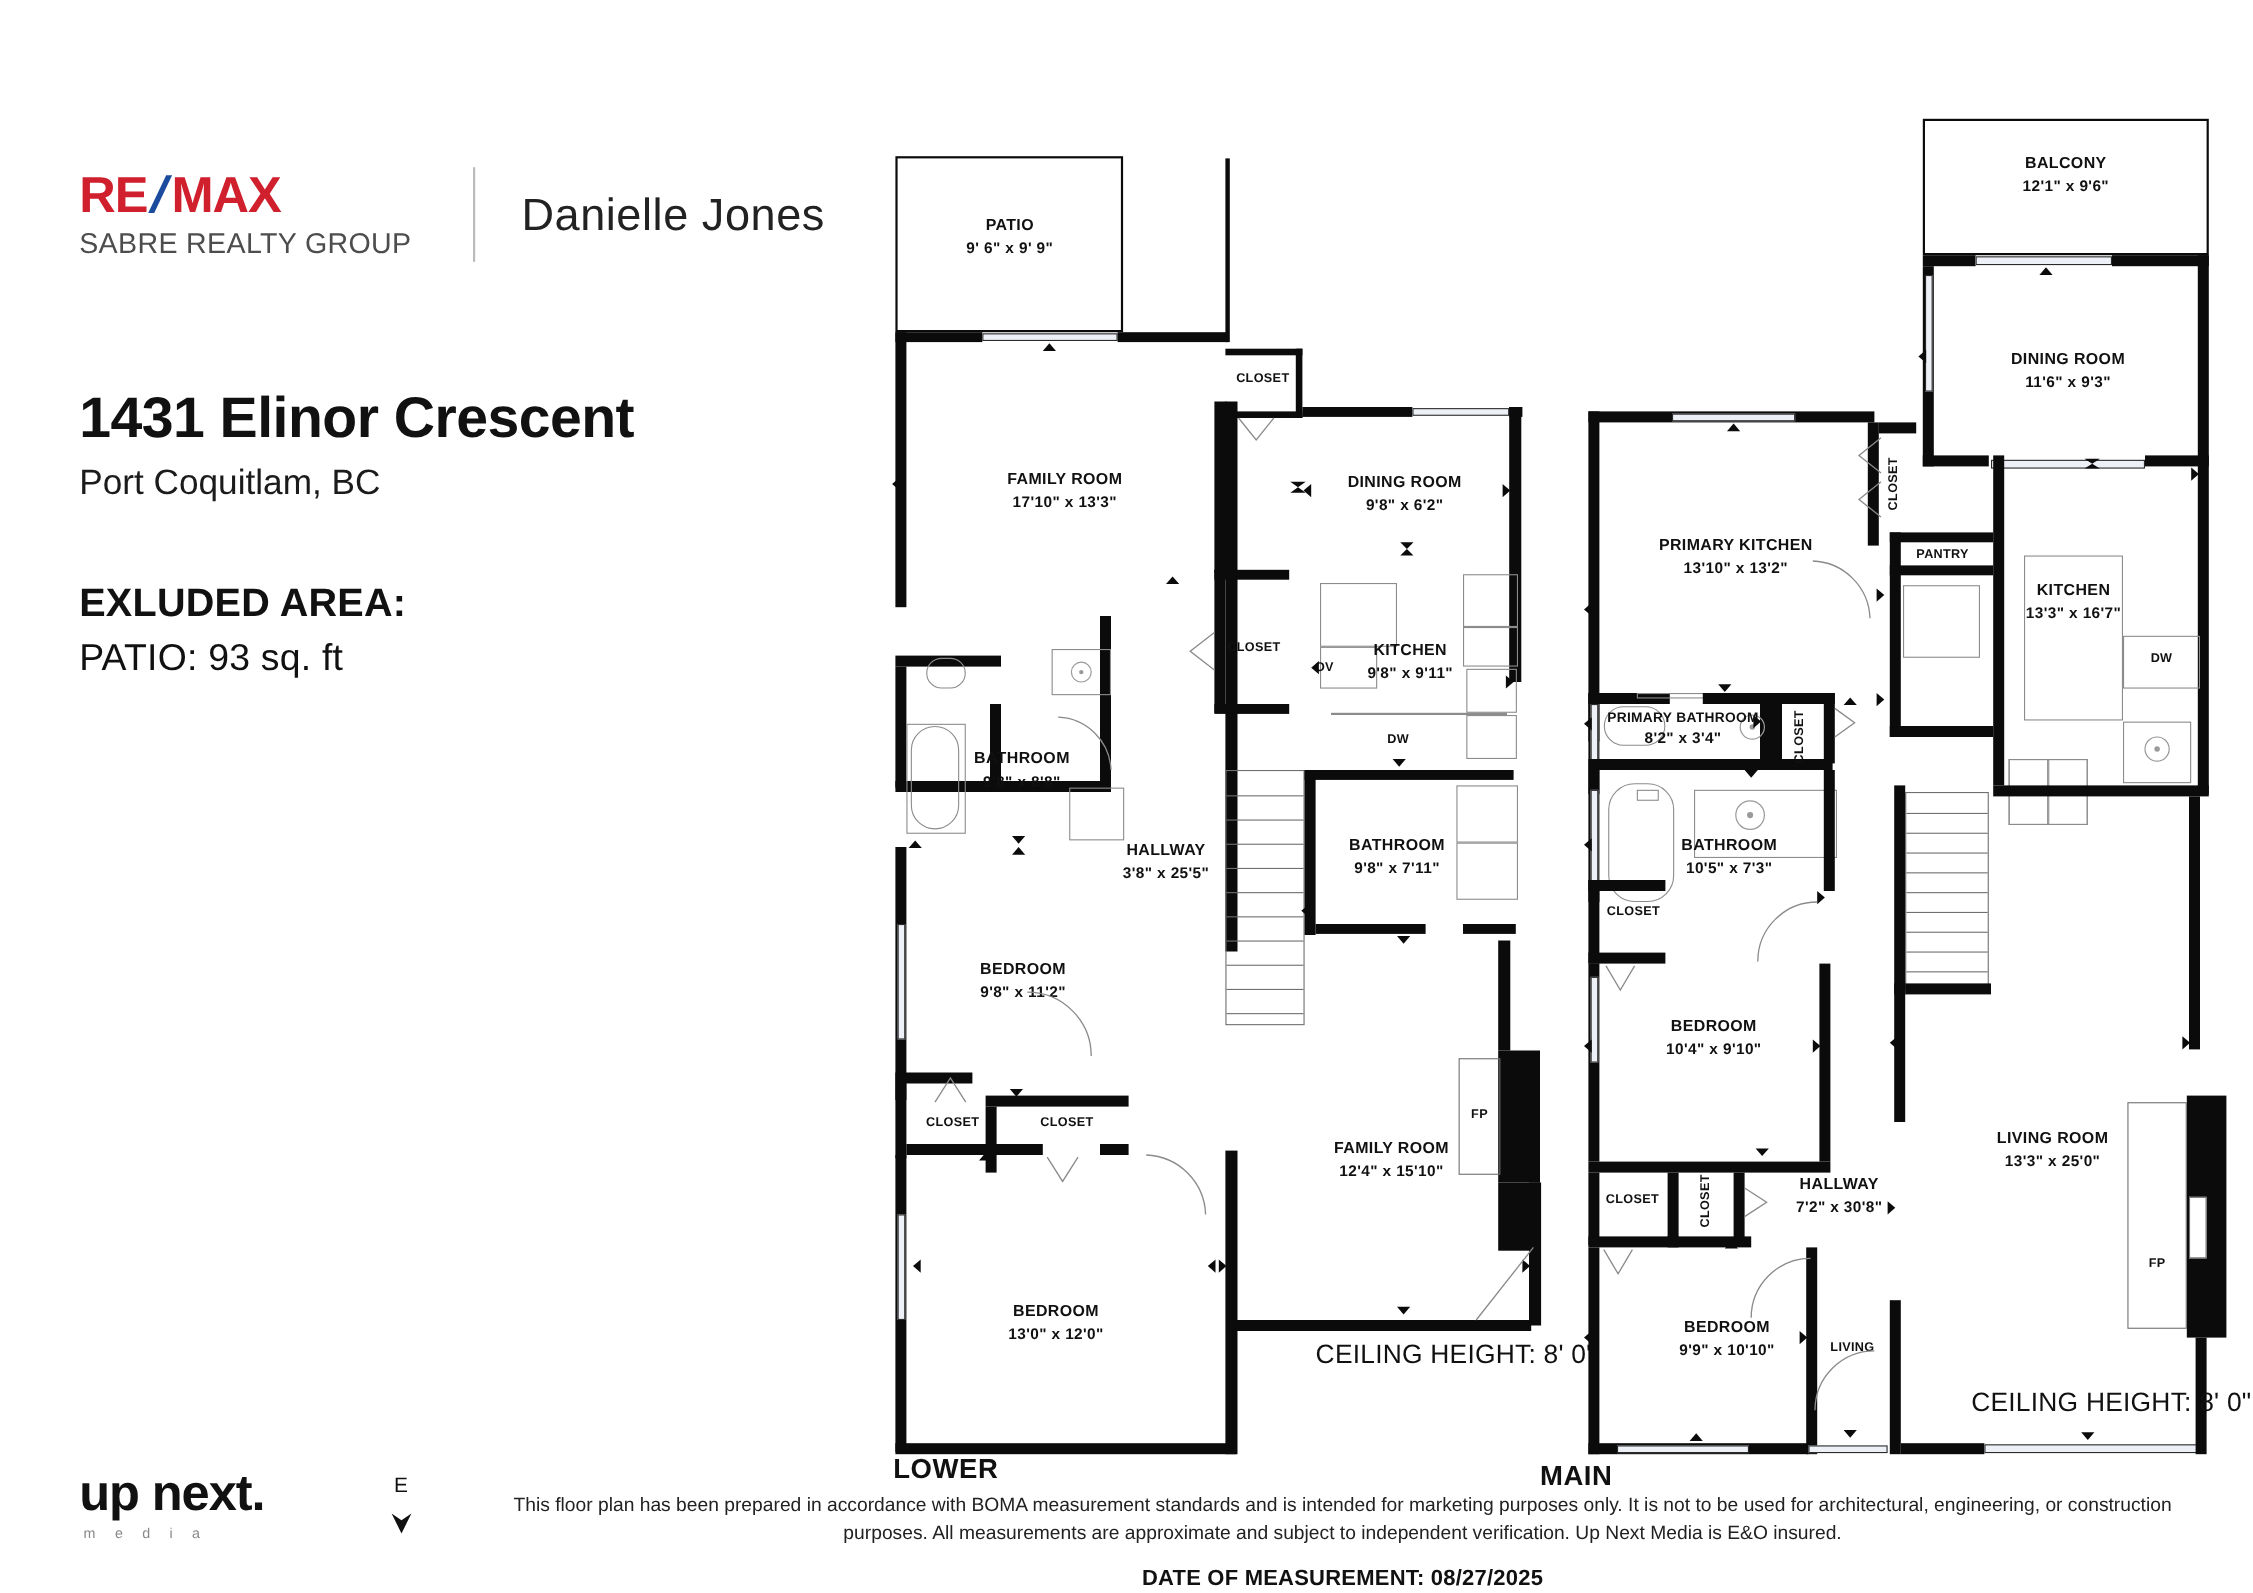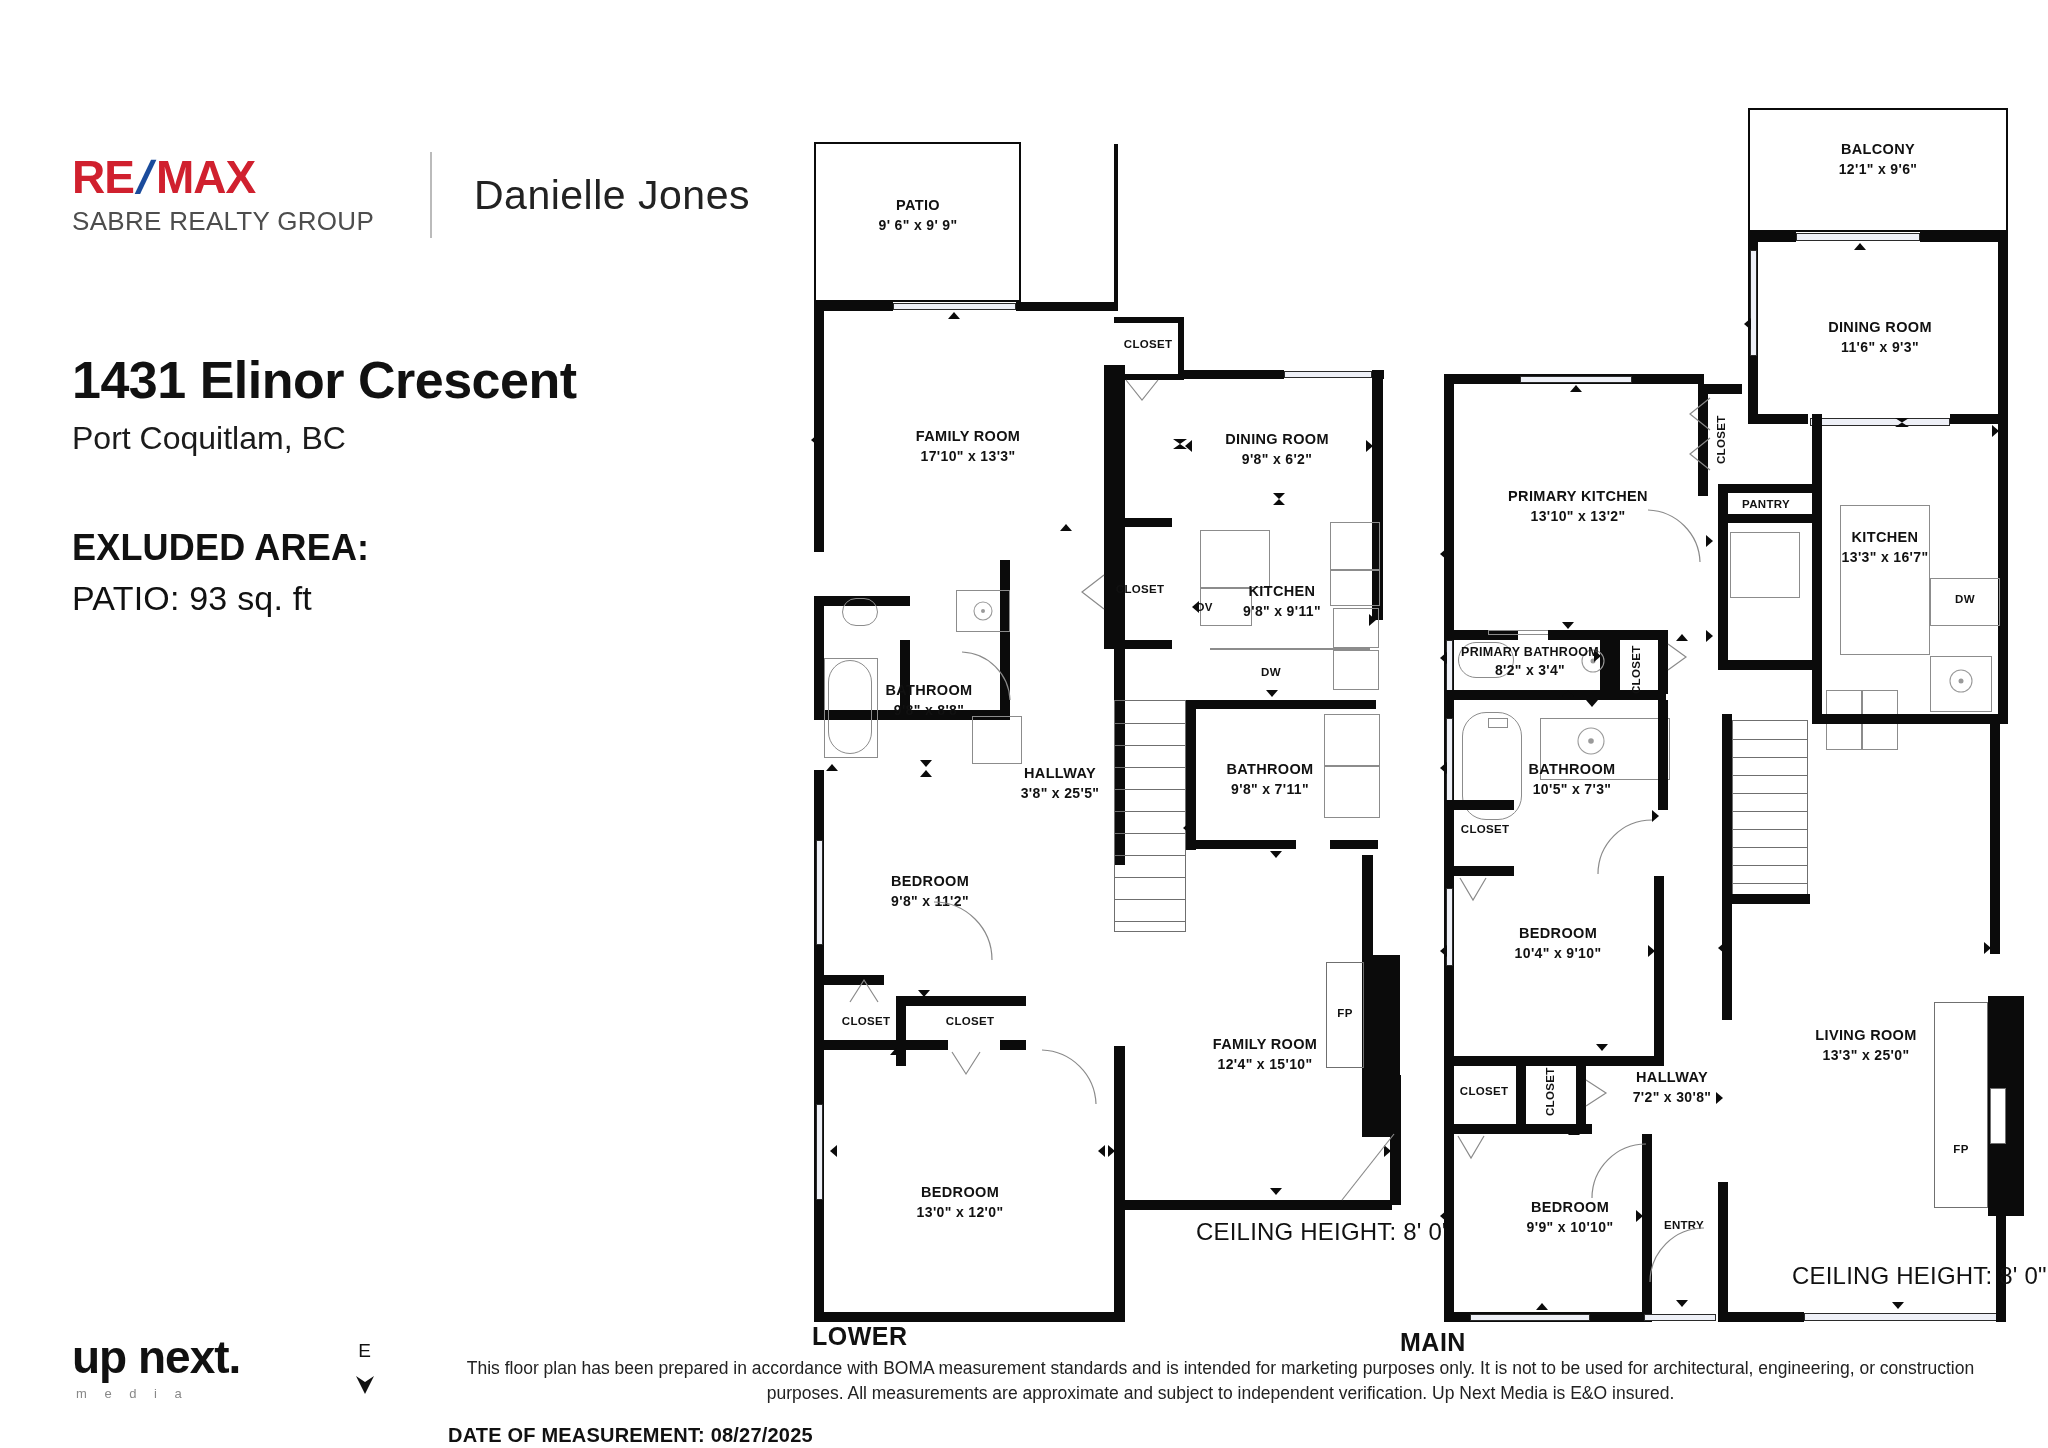--- a/index.html
+++ b/index.html
@@ -39,21 +39,21 @@
   .upnext-main { font-size:46px; font-weight:bold; letter-spacing:-1px; color:#111; }
   .upnext-dot { color:#111; }
   .upnext-sub { font-size:13px; letter-spacing:7px; color:#888; margin-top:2px; margin-left:4px;}
 
   .compass { position:absolute; left:345px; top:1340px; text-align:center; width:40px;}
   .compass-l { font-size:19px; letter-spacing:1px; color:#111; }
   .compass-arrow { margin-top:10px; }
 
   .disclaimer { position:absolute; left:448px; top:1356px; width:1545px; text-align:center;
                 font-size:17.5px; line-height:1.45; color:#222; }
-  .measure { position:absolute; left:448px; top:1424px; width:1545px; 
+  .measure { position:absolute; left:448px; top:1424px; width:1545px; text-align:center;
              font-size:20px; font-weight:bold; letter-spacing:0.2px; }
 
   
   .plan { position:absolute; left:0; top:0; width:2048px; height:1448px; }
 
   .w { position:absolute; background:#0b0b0b; }          
   .tw { position:absolute; background:#0b0b0b; }          
   .out { position:absolute; border:2.5px solid #0b0b0b; } 
   .fix { position:absolute; border:1.2px solid #8c8c8c; }
   .win { position:absolute; background:#eef0f7; border:1.2px solid #2a2a2a; }
@@ -579,21 +579,21 @@
           <i style="top:72px"></i>
         <i style="top:90px"></i>
           <i style="top:108px"></i>
           <i style="top:126px"></i>
           <i style="top:144px"></i>
         <i style="top:162px"></i>
       </div>
       <div class="w" style="left:1722px; top:714px; width:10px; height:190px;"></div>
       <div class="w" style="left:1732px; top:894px; width:78px; height:10px;"></div>
 
-      <div class="lbl xs" style="left:1684px; top:1218px;">ENTRY</div>
+      <div class="lbl xs" style="left:1684px; top:1218px;">LIVING</div>
       <div class="door" style="left:1648px; top:1226px;">
         <svg width="58" height="58">
             <path d="M56 2 A54 54 0 0 0 2 56" fill="none" stroke="#8a8a8a" stroke-width="1.2"></path>
           </svg>
       </div>
       <div class="w" style="left:1718px; top:1182px; width:10px; height:140px;"></div>
       <div class="win" style="left:1644px; top:1314px; width:72px; height:7px;"></div>
       <div class="arrow a-down" style="left:1676px; top:1300px;"></div>
 
       <div class="lbl" style="left:1866px; top:1026px;">

